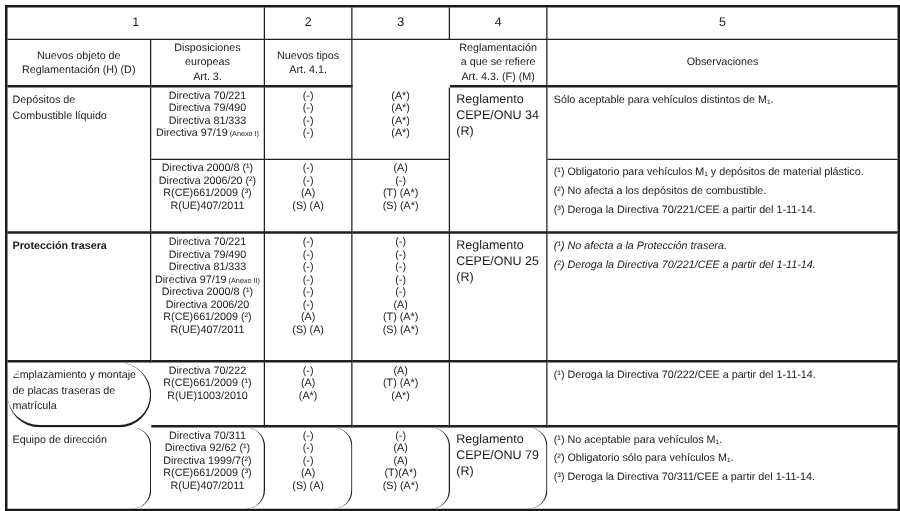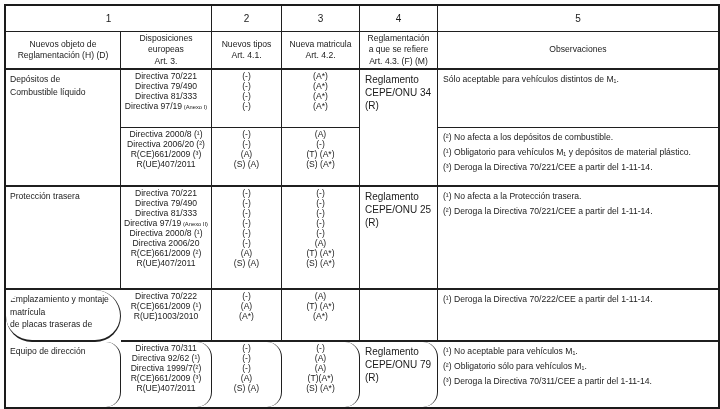--- a/index.html
+++ b/index.html
@@ -79,24 +79,20 @@
   </div>
   <div class="cell hdr r2c2">
     <span class="ln">Disposiciones</span>
     <span class="ln">europeas</span>
     <span class="ln">Art. 3.</span>
   </div>
   <div class="cell hdr r2c3">
     <span class="ln">Nuevos tipos</span>
     <span class="ln">Art. 4.1.</span>
   </div>
-  <div class="cell hdr r2c4">
-    <span class="ln">Nueva matricula</span>
-    <span class="ln">Art. 4.2.</span>
-  </div>
   <div class="cell hdr r2c5">
     <span class="ln">Reglamentación</span>
     <span class="ln">a que se refiere</span>
     <span class="ln">Art. 4.3. (F) (M)</span>
   </div>
   <div class="cell hdr r2c6 noR">
     <span class="ln">Observaciones</span>
   </div>
 
 <div class="cell materia thickB" style="grid-area: 3 / 1 / 5;">
@@ -141,25 +137,25 @@
       <div class="ln">(A)</div>
       <div class="ln">(S) (A)</div>
     </div>
     <div class="cell lines lh-a thickB" style="grid-area: 4 / 4;">
       <div class="ln">(A)</div>
       <div class="ln">(-)</div>
       <div class="ln">(T) (A*)</div>
       <div class="ln">(S) (A*)</div>
     </div>
     <div class="cell obs noR thickB" style="grid-area: 4 / 6;">
+      <div>(¹) Obligatorio para vehículos M₁ y depósitos de material plástico.</div>
       <div>(²) No afecta a los depósitos de combustible.</div>
-      <div>(¹) Obligatorio para vehículos M₁ y depósitos de material plástico.</div>
       <div>(³) Deroga la Directiva 70/221/CEE a partir del 1-11-14.</div>
     </div>
-    <div class="cell materia thickB" style="grid-area: 5 / 1 / 6;">
+    <div class="cell materia thickB" style="grid-area: 5 / 1 / 6; font-weight: bold;">
       <div class="ln">Protección trasera</div>
     </div>
     <div class="cell regl thickB" style="grid-area: 5 / 5 / 6;">
       <div class="ln">Reglamento</div>
       <div class="ln">CEPE/ONU 25</div>
       <div class="ln">(R)</div>
     </div>
     <div class="cell lines lh-b thickB" style="grid-area: 5 / 2;">
       <div class="ln">Directiva 70/221</div>
       <div class="ln">Directiva 79/490</div>
@@ -183,28 +179,28 @@
     <div class="cell lines lh-b thickB" style="grid-area: 5 / 4;">
       <div class="ln">(-)</div>
       <div class="ln">(-)</div>
       <div class="ln">(-)</div>
       <div class="ln">(-)</div>
       <div class="ln">(-)</div>
       <div class="ln">(A)</div>
       <div class="ln">(T) (A*)</div>
       <div class="ln">(S) (A*)</div>
     </div>
-    <div class="cell obs noR thickB" style="grid-area: 5 / 6;">
+    <div class="cell obs noR thickB" style="grid-area: 5 / 6; font-style: italic;">
       <div>(¹) No afecta a la Protección trasera.</div>
       <div>(²) Deroga la Directiva 70/221/CEE a partir del 1-11-14.</div>
     </div>
     <div class="cell materia thickB" style="grid-area: 6 / 1 / 7; border-radius: 26px;">
       <div class="ln">Emplazamiento y montaje</div>
+      <div class="ln">de placas traseras de</div>
       <div class="ln">matrícula</div>
-      <div class="ln">de placas traseras de</div>
     </div>
     <div class="cell regl thickB" style="grid-area: 6 / 5 / 7;"></div>
     <div class="cell lines lh-b thickB" style="grid-area: 6 / 2;">
       <div class="ln">Directiva 70/222</div>
       <div class="ln">R(CE)661/2009 (¹)</div>
       <div class="ln">R(UE)1003/2010</div>
     </div>
     <div class="cell lines lh-b thickB" style="grid-area: 6 / 3;">
       <div class="ln">(-)</div>
       <div class="ln">(A)</div>

